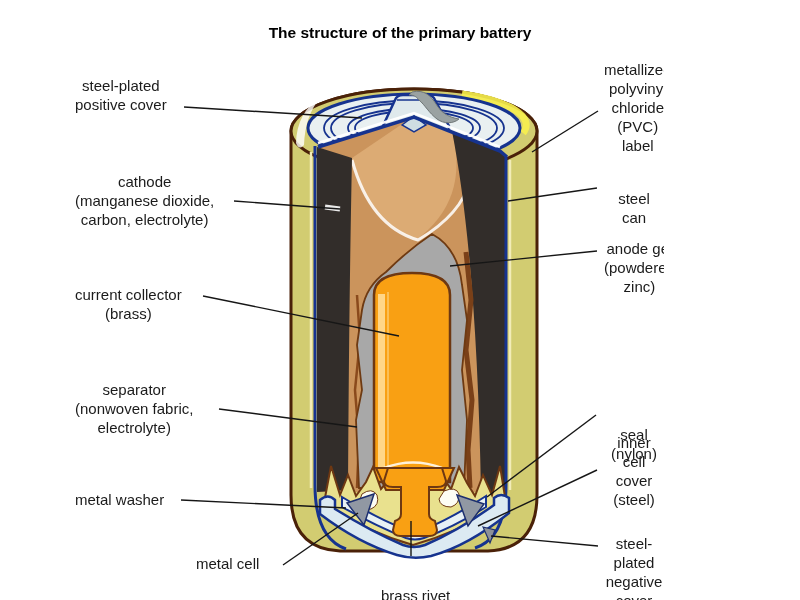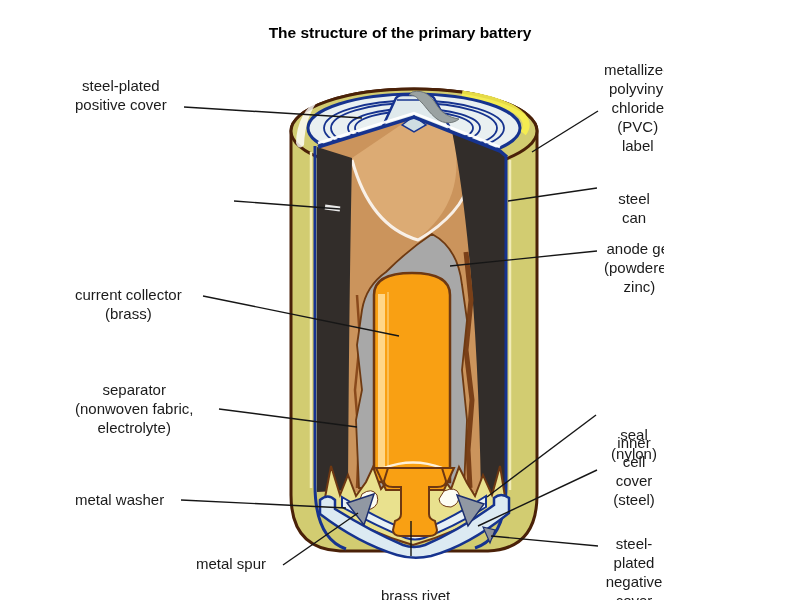--- a/index.html
+++ b/index.html
@@ -132,27 +132,30 @@
       <line x1="597" y1="188" x2="508" y2="201"></line>
       <line x1="597" y1="251" x2="450" y2="266"></line>
       <line x1="596" y1="415" x2="487" y2="497"></line>
       <line x1="597" y1="470" x2="478" y2="526"></line>
       <line x1="598" y1="546" x2="491" y2="536"></line>
     </g>
   </svg>
 
   <div class="lbl left" id="lbl-positive-cover">steel-plated
 positive cover</div>
+  <div class="lbl left" id="lbl-cathode">cathode
+(manganese dioxide,
+carbon, electrolyte)</div>
   <div class="lbl left" id="lbl-separator">separator
 (nonwoven fabric,
 electrolyte)</div>
   <div class="lbl left" id="lbl-collector">current collector
 (brass)</div>
   <div class="lbl left" id="lbl-washer">metal washer</div>
-  <div class="lbl left" id="lbl-spur">metal spur</div>
+  <div class="lbl left" id="lbl-spur">metal cell</div>
   <div class="lbl left" id="lbl-rivet">brass rivet</div>
   <div class="lbl left" id="lbl-pvc">metallized
 polyvinyl chloride
 (PVC) label</div>
   <div class="lbl left" id="lbl-steel-can">steel can</div>
   <div class="lbl left" id="lbl-anode-gel">anode gel
 (powdered zinc)</div>
   <div class="lbl left" id="lbl-seal">seal (nylon)</div>
   <div class="lbl left" id="lbl-inner-cover">inner cell cover
 (steel)</div>

